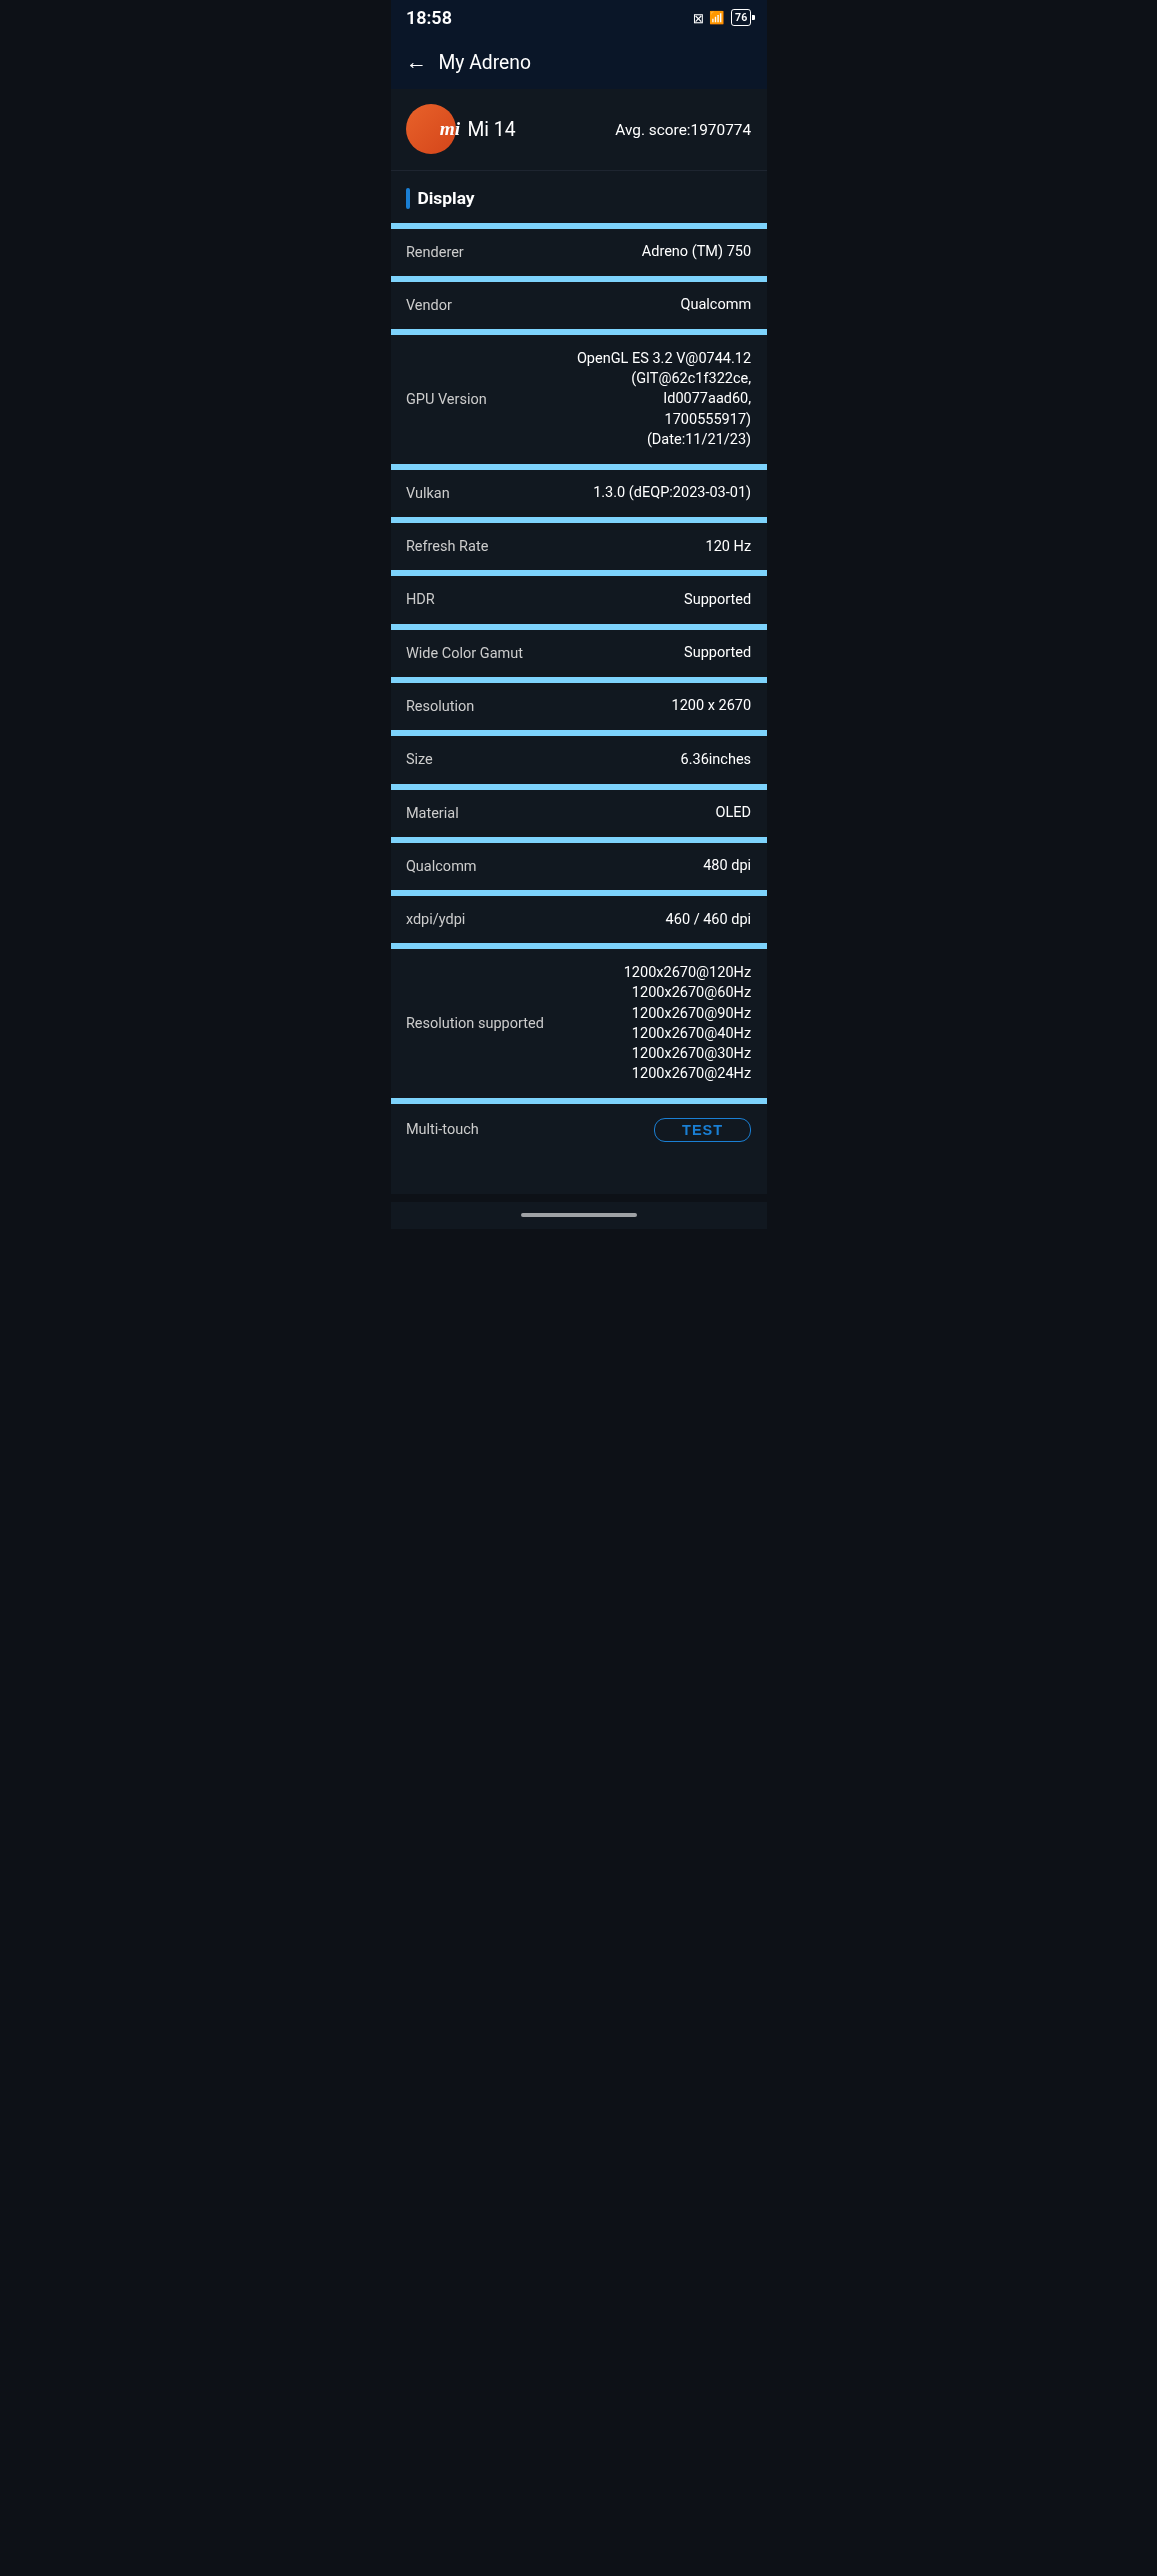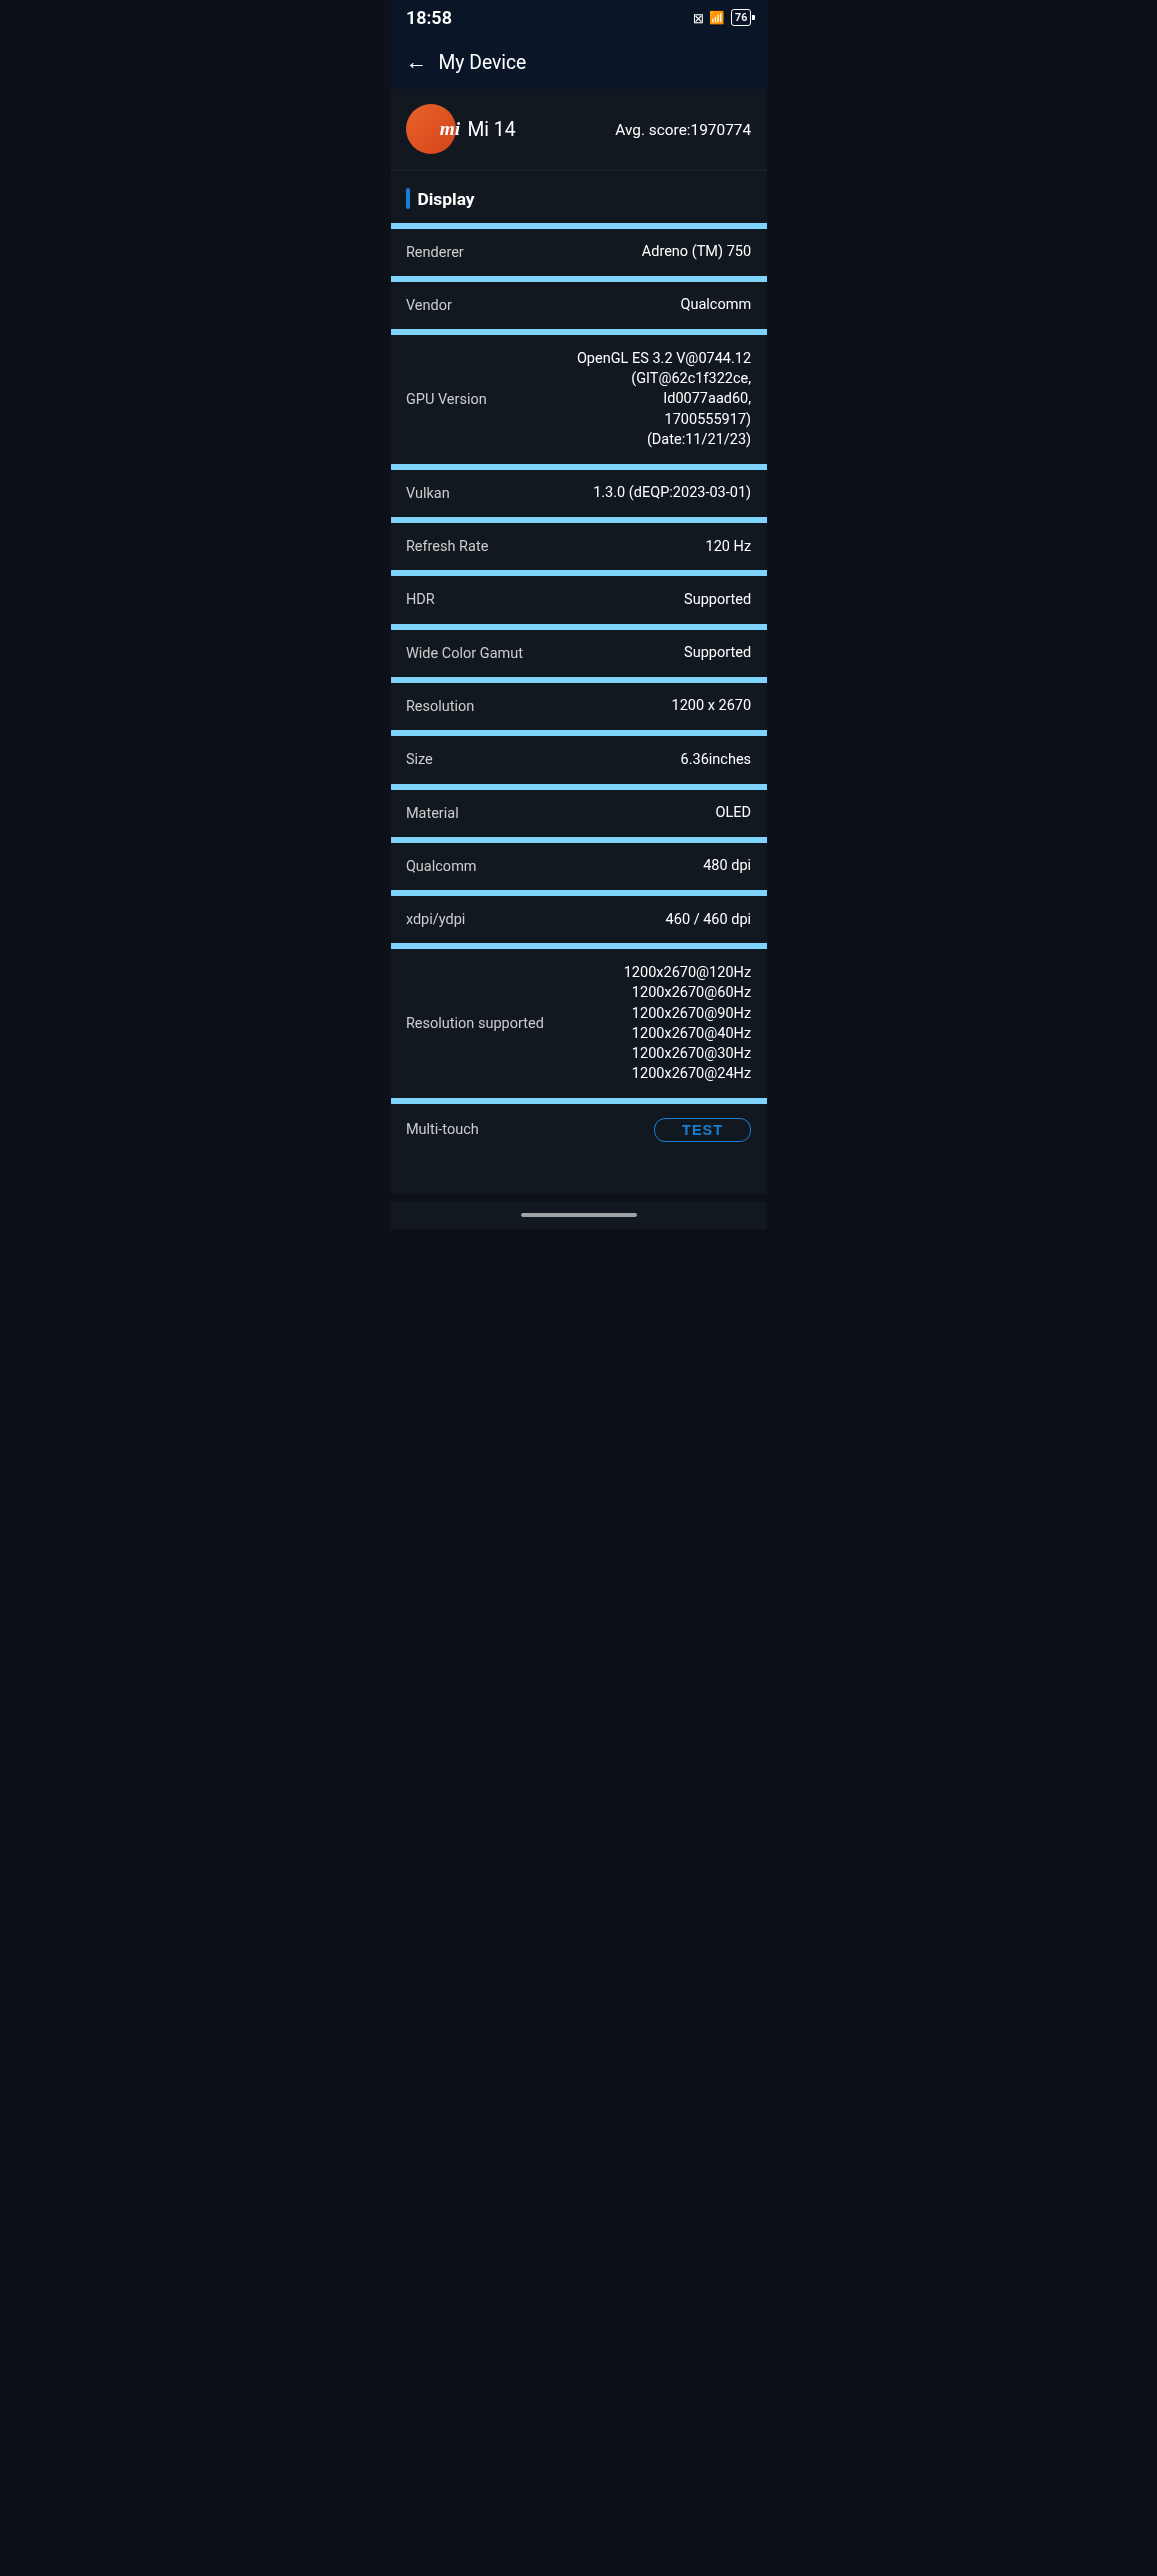--- a/index.html
+++ b/index.html
@@ -139,21 +139,20 @@
 
     
     .content {
       background-color: #111820;
       padding-bottom: 39px;
     }
 
     
     .section-header {
       display: flex;
-      align-items: center;
       padding: 17.4px 15.4px 13.5px 15.4px;
       gap: 7.7px;
     }
 
     .section-bar {
       width: 3.9px;
       height: 21px;
       background-color: #1a7fd4;
       border-radius: 1.9px;
     }
@@ -234,21 +233,21 @@
     <span class="status-icon" style="font-size:13.5px;">⊠</span>
     <span class="status-icon wifi-symbol">📶</span>
     <span class="battery-icon">
       <span>76</span>
     </span>
   </div>
 </div>
 
 <div class="nav-bar">
   <span class="back-arrow">←</span>
-  <span class="nav-title">My Device</span>
+  <span class="nav-title">My Adreno</span>
 </div>
 
 <div class="device-header">
   <div class="device-info">
     <div class="mi-logo">
       <span style="font-style:italic;font-family:Georgia,serif;font-weight:900;font-size:19.3px;margin-left:38px;">mi</span>
     </div>
     <span class="device-name">Mi 14</span>
   </div>
   <div>

